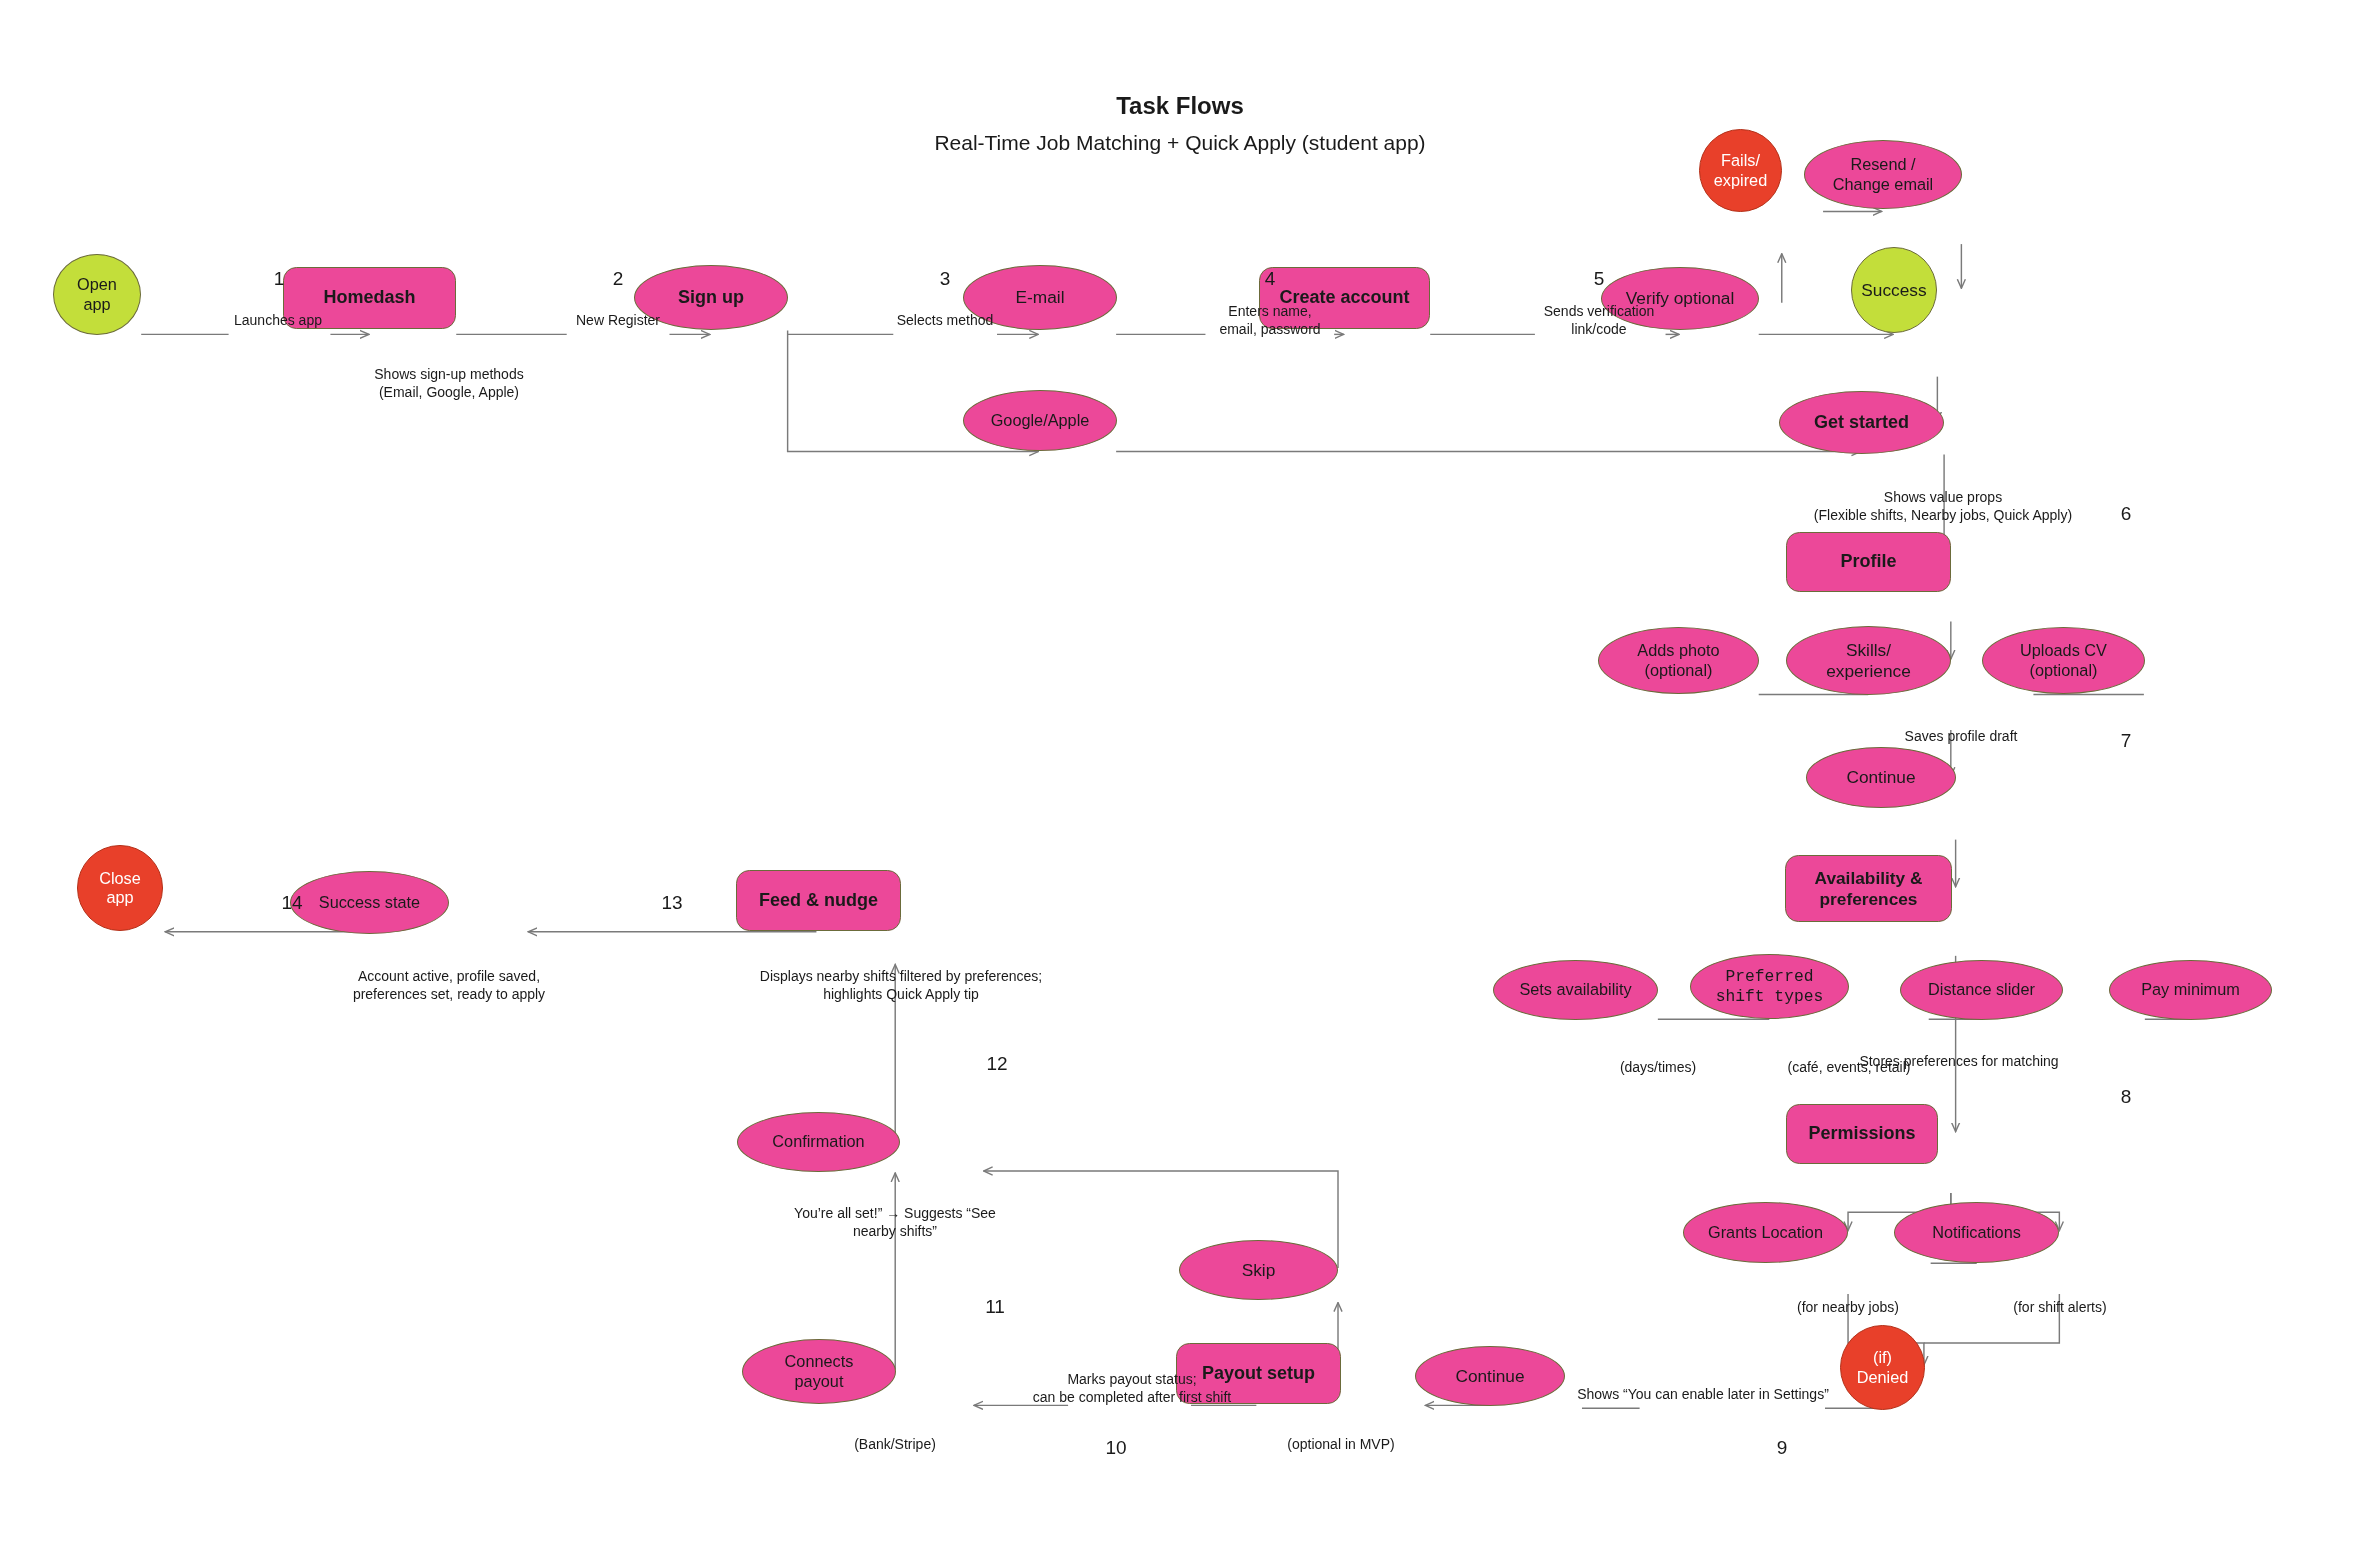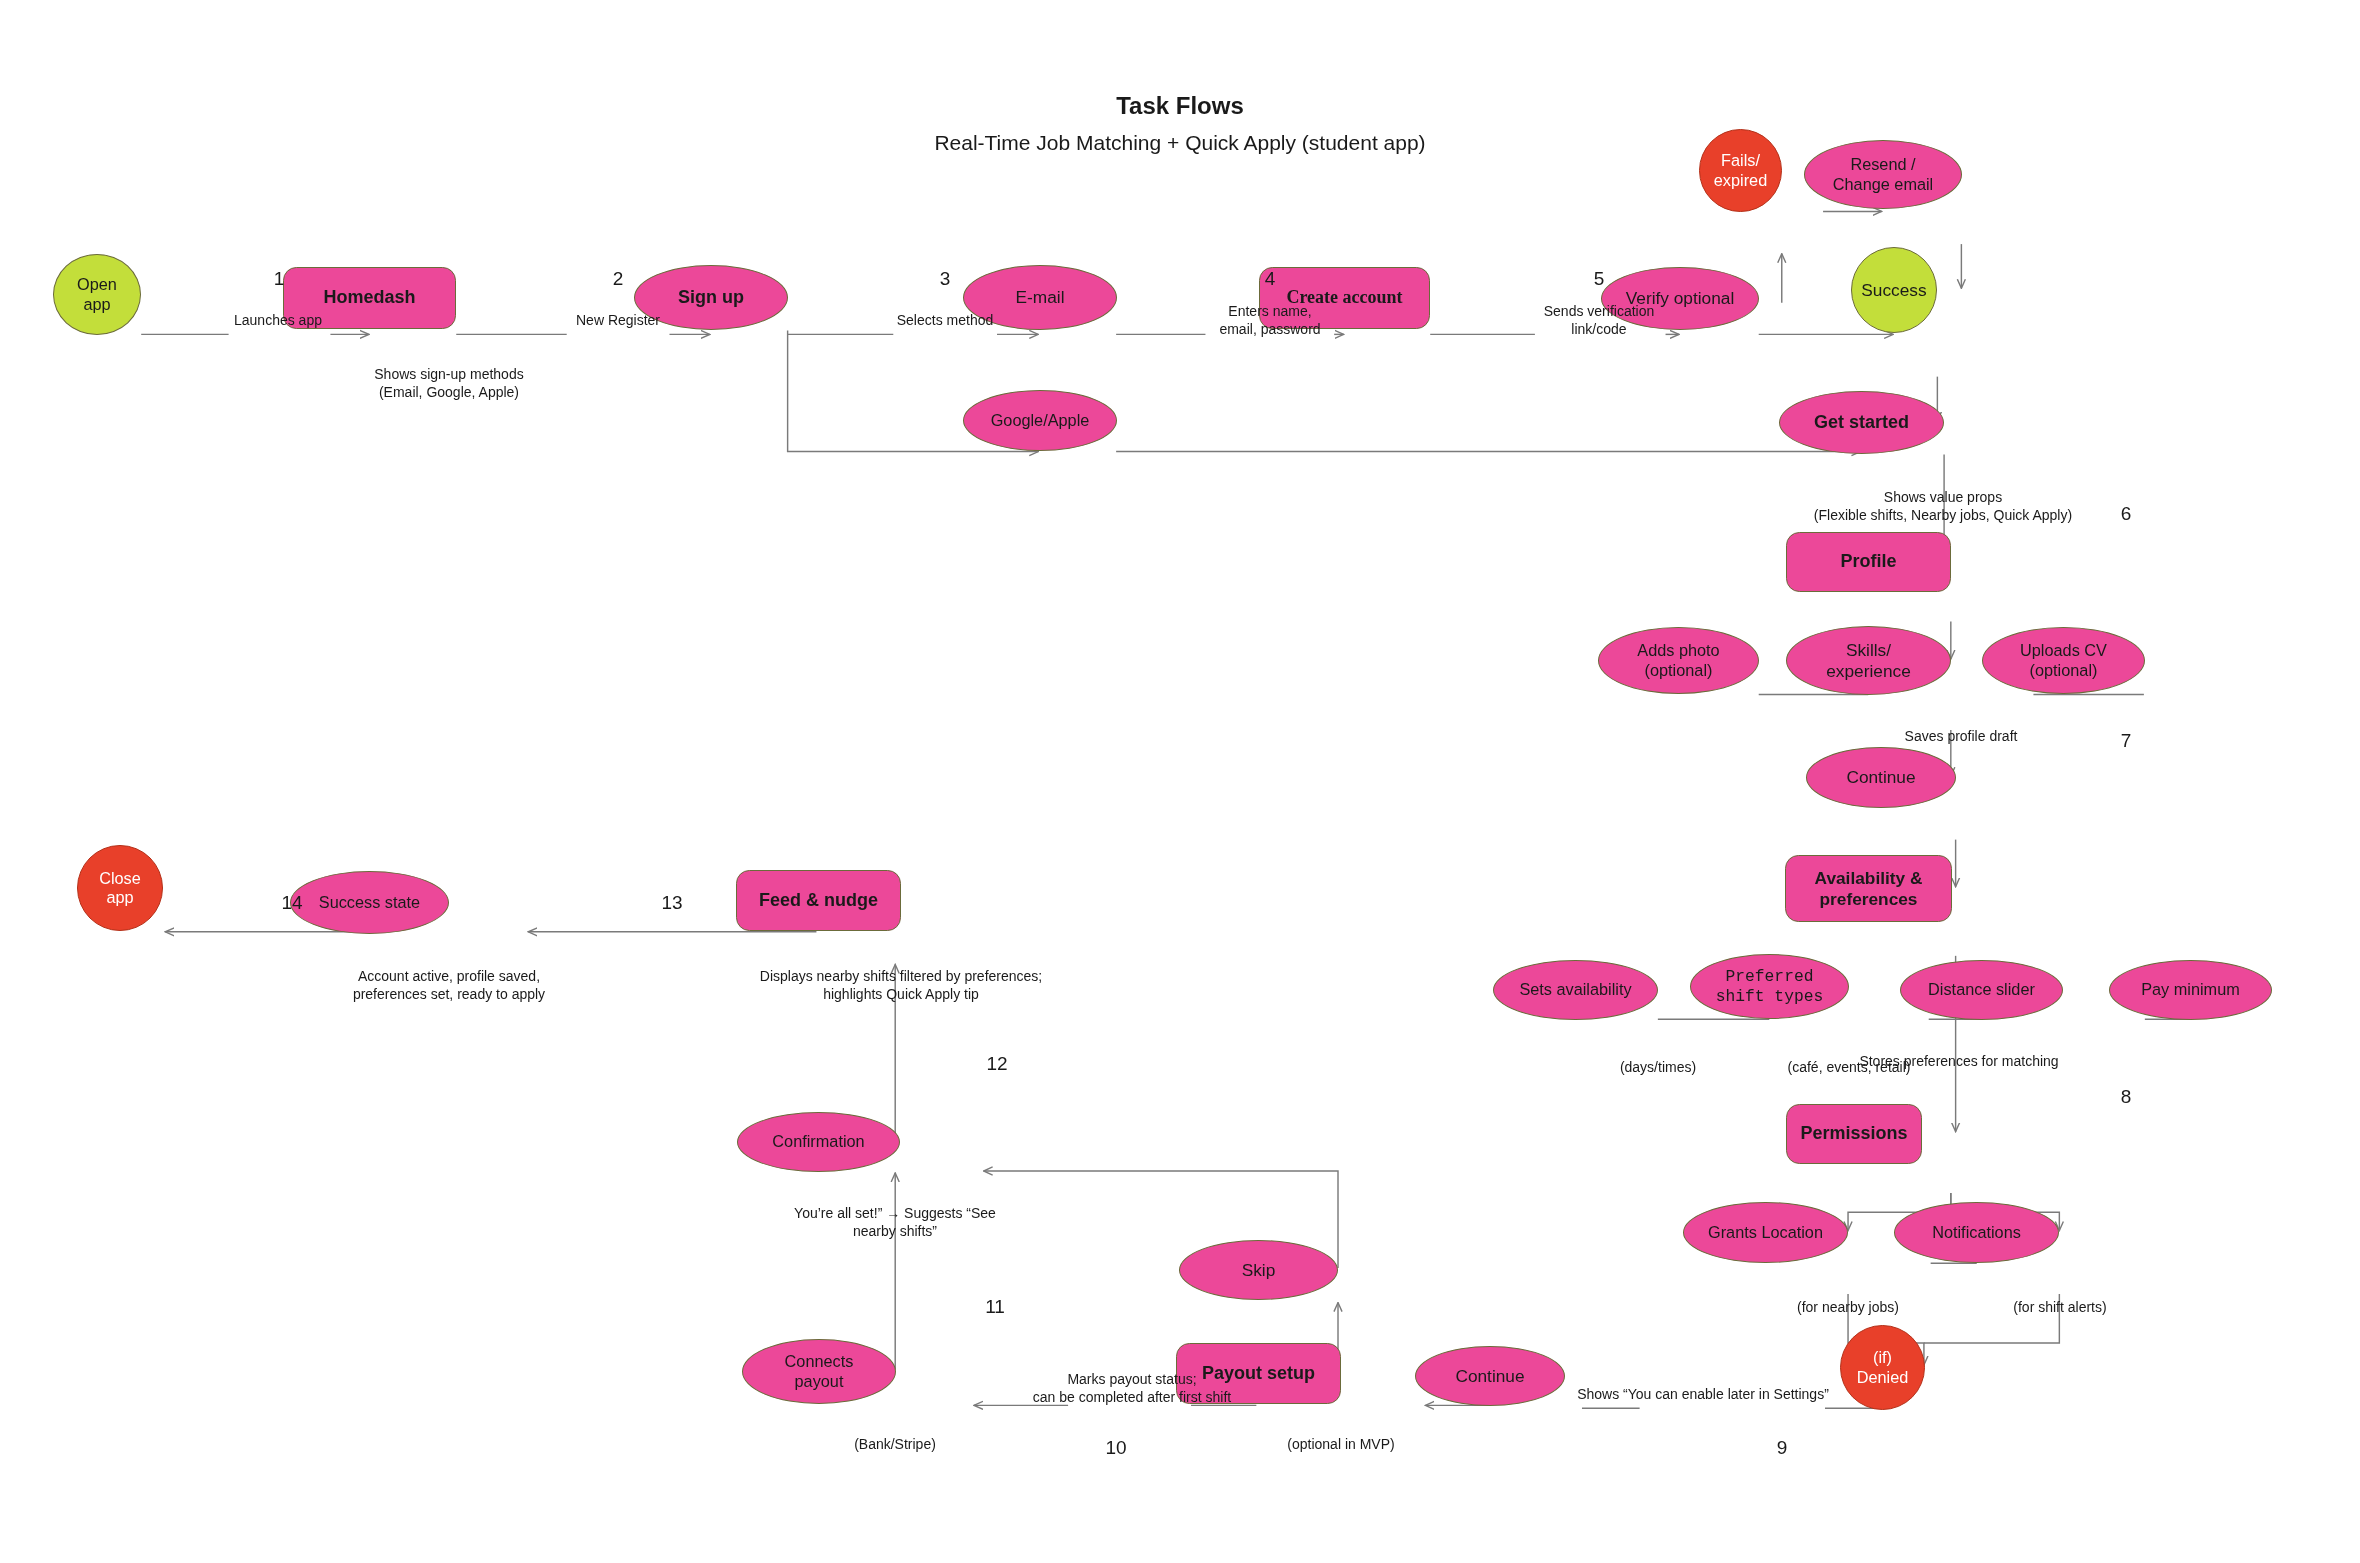--- a/index.html
+++ b/index.html
@@ -110,21 +110,21 @@
 
   <div class="t-title" style="left:0;top:92px;width:2360px;">Task Flows</div>
   <div class="t-sub" style="left:0;top:131px;width:2360px;">Real-Time Job Matching + Quick Apply (student app)</div>
 
   <div id="nodes-layer">
       <div class="node nd-green shape-ellipse" style="left: 53px; top: 254px; width: 88px; height: 81px; font-size: 16.3px; white-space: pre;">Open
 app</div>
       <div class="node nd-yellow shape-rect lbl-bold" style="left: 283px; top: 267px; width: 173px; height: 62px; font-size: 18px; white-space: pre;">Homedash</div>
       <div class="node nd-yellow shape-ellipse lbl-bold" style="left: 634px; top: 265px; width: 154px; height: 65px; font-size: 18px; white-space: pre;">Sign up</div>
       <div class="node nd-yellow shape-ellipse" style="left: 963px; top: 265px; width: 154px; height: 65px; font-size: 17.3px; white-space: pre;">E-mail</div>
-      <div class="node nd-yellow shape-rect lbl-bold" style="left: 1259px; top: 267px; width: 171px; height: 62px; font-size: 18px; white-space: pre; font-family: Liberation Serif, serif;">Create account</div>
+      <div class="node nd-yellow shape-rect lbl-bold" style="left: 1259px; top: 267px; width: 171px; height: 62px; font-size: 18px; white-space: pre;">Create account</div>
       <div class="node nd-yellow shape-ellipse" style="left: 1601px; top: 267px; width: 158px; height: 63px; font-size: 17.3px; white-space: pre;">Verify optional</div>
       <div class="node nd-red shape-circle" style="left: 1699px; top: 129px; width: 83px; height: 83px; font-size: 16.3px; white-space: pre;">Fails/
 expired</div>
       <div class="node nd-yellow shape-ellipse" style="left: 1804px; top: 140px; width: 158px; height: 69px; font-size: 16.3px; white-space: pre;">Resend /
 Change email</div>
       <div class="node nd-green shape-circle" style="left: 1851px; top: 247px; width: 86px; height: 86px; font-size: 17.3px; white-space: pre;">Success</div>
       <div class="node nd-yellow shape-ellipse" style="left: 963px; top: 390px; width: 154px; height: 61px; font-size: 16.3px; white-space: pre;">Google/Apple</div>
       <div class="node nd-yellow shape-ellipse lbl-bold" style="left: 1779px; top: 391px; width: 165px; height: 63px; font-size: 18px; white-space: pre;">Get started</div>
       <div class="node nd-yellow shape-rect lbl-bold" style="left: 1786px; top: 532px; width: 165px; height: 60px; font-size: 18px; white-space: pre;">Profile</div>
       <div class="node nd-yellow shape-ellipse" style="left: 1598px; top: 627px; width: 161px; height: 67px; font-size: 16.3px; white-space: pre;">Adds photo
@@ -134,21 +134,21 @@
       <div class="node nd-yellow shape-ellipse" style="left: 1982px; top: 627px; width: 163px; height: 67px; font-size: 16.3px; white-space: pre;">Uploads CV
 (optional)</div>
       <div class="node nd-yellow shape-ellipse" style="left: 1806px; top: 747px; width: 150px; height: 61px; font-size: 17.3px; white-space: pre;">Continue</div>
       <div class="node nd-yellow shape-rect lbl-bold" style="left: 1785px; top: 855px; width: 167px; height: 67px; font-size: 17.3px; white-space: pre;">Availability &amp;
 preferences</div>
       <div class="node nd-yellow shape-ellipse" style="left: 1493px; top: 960px; width: 165px; height: 60px; font-size: 16.3px; white-space: pre;">Sets availability</div>
       <div class="node nd-yellow shape-ellipse" style="left: 1690px; top: 954px; width: 159px; height: 65px; font-size: 16.3px; white-space: pre; font-family: Liberation Mono, monospace;">Preferred
 shift types</div>
       <div class="node nd-yellow shape-ellipse" style="left: 1900px; top: 960px; width: 163px; height: 60px; font-size: 16.3px; white-space: pre;">Distance slider</div>
       <div class="node nd-yellow shape-ellipse" style="left: 2109px; top: 960px; width: 163px; height: 60px; font-size: 16.3px; white-space: pre;">Pay minimum</div>
-      <div class="node nd-yellow shape-rect lbl-bold" style="left: 1786px; top: 1104px; width: 136px; height: 60px; font-size: 18px; white-space: pre;">Permissions</div>
+      <div class="node nd-yellow shape-rect lbl-bold" style="left: 1786px; top: 1104px; width: 152px; height: 60px; font-size: 18px; white-space: pre;">Permissions</div>
       <div class="node nd-yellow shape-ellipse" style="left: 1683px; top: 1202px; width: 165px; height: 61px; font-size: 16.3px; white-space: pre;">Grants Location</div>
       <div class="node nd-yellow shape-ellipse" style="left: 1894px; top: 1202px; width: 165px; height: 61px; font-size: 16.3px; white-space: pre;">Notifications</div>
       <div class="node nd-red shape-circle" style="left: 1840px; top: 1325px; width: 85px; height: 85px; font-size: 16.3px; white-space: pre;">(if)
 Denied</div>
       <div class="node nd-yellow shape-ellipse" style="left: 1415px; top: 1346px; width: 150px; height: 60px; font-size: 17.3px; white-space: pre;">Continue</div>
       <div class="node nd-yellow shape-rect lbl-bold" style="left: 1176px; top: 1343px; width: 165px; height: 61px; font-size: 18px; white-space: pre;">Payout setup</div>
       <div class="node nd-yellow shape-ellipse" style="left: 1179px; top: 1240px; width: 159px; height: 60px; font-size: 17.3px; white-space: pre;">Skip</div>
       <div class="node nd-yellow shape-ellipse" style="left: 742px; top: 1339px; width: 154px; height: 65px; font-size: 16.3px; white-space: pre;">Connects
 payout</div>
       <div class="node nd-yellow shape-ellipse" style="left: 737px; top: 1112px; width: 163px; height: 60px; font-size: 16.3px; white-space: pre;">Confirmation</div>

